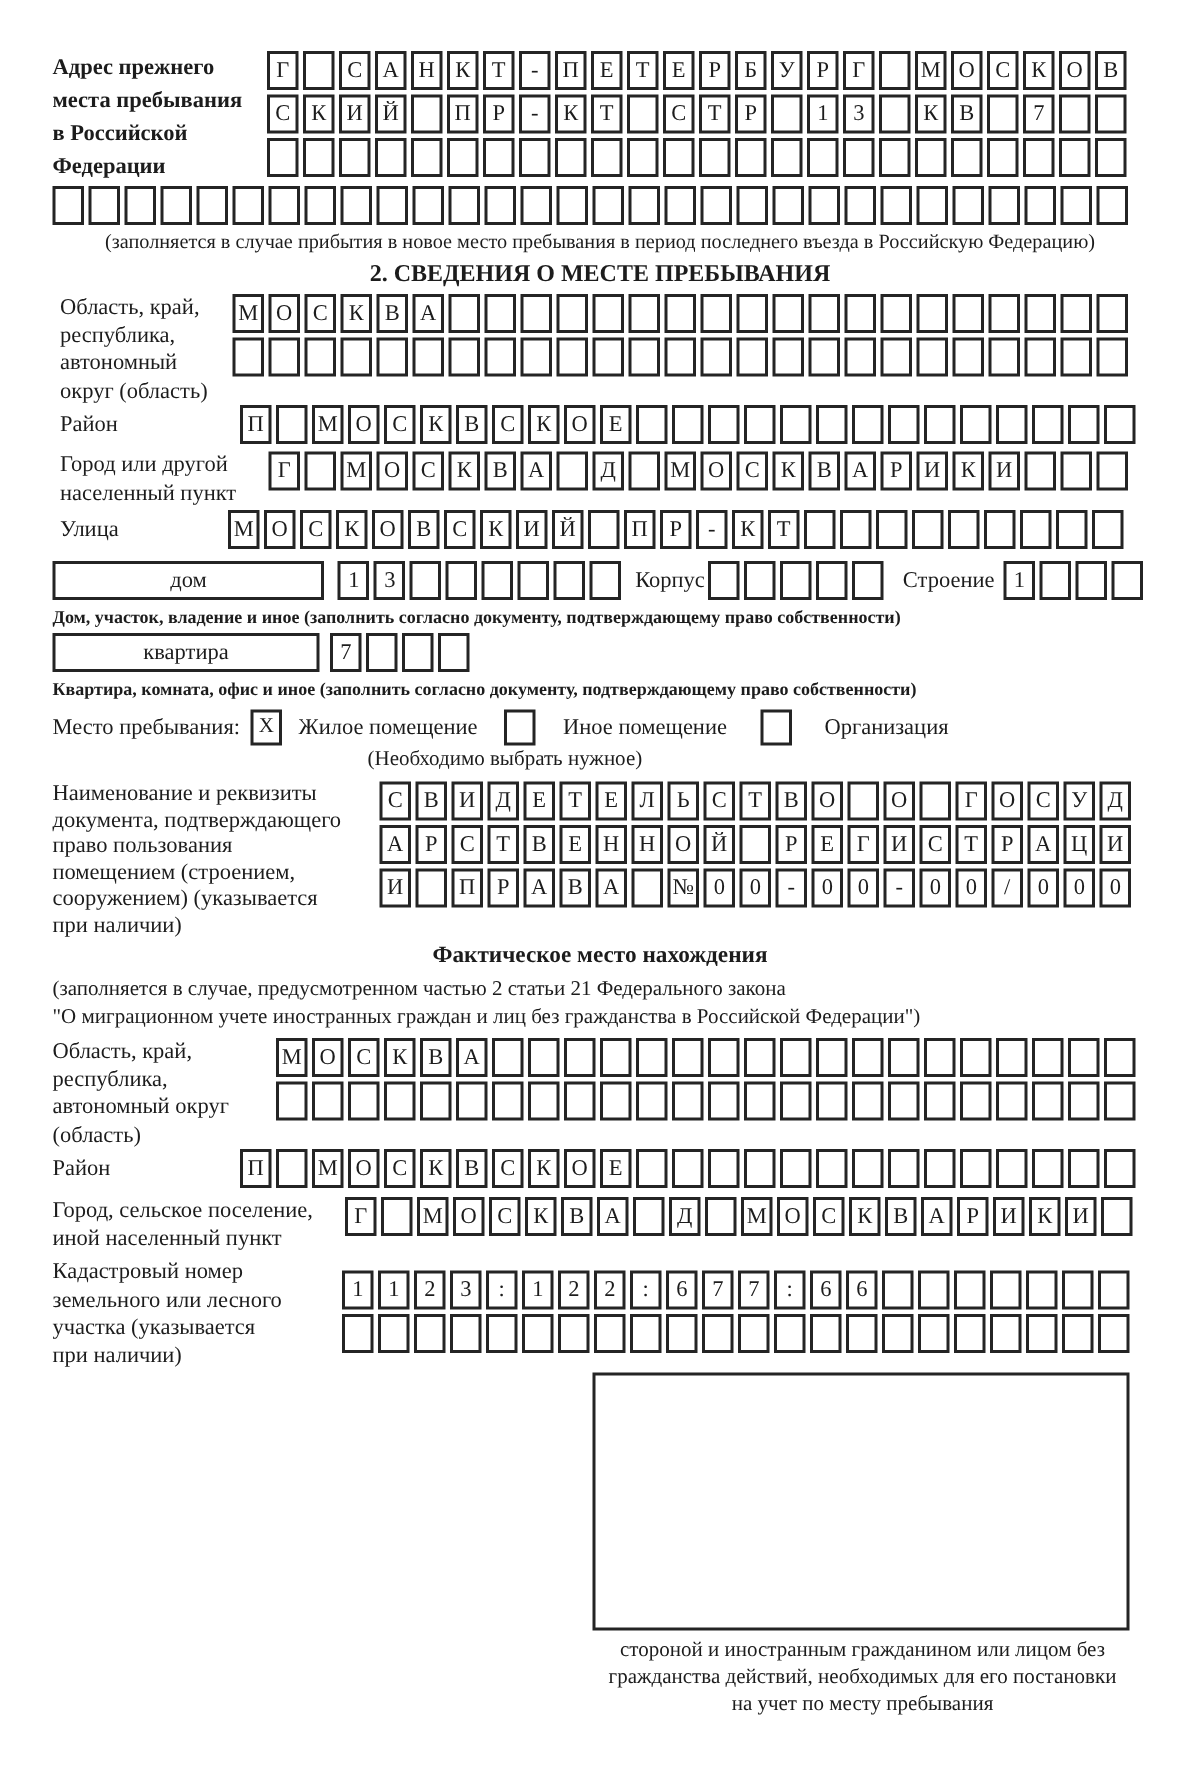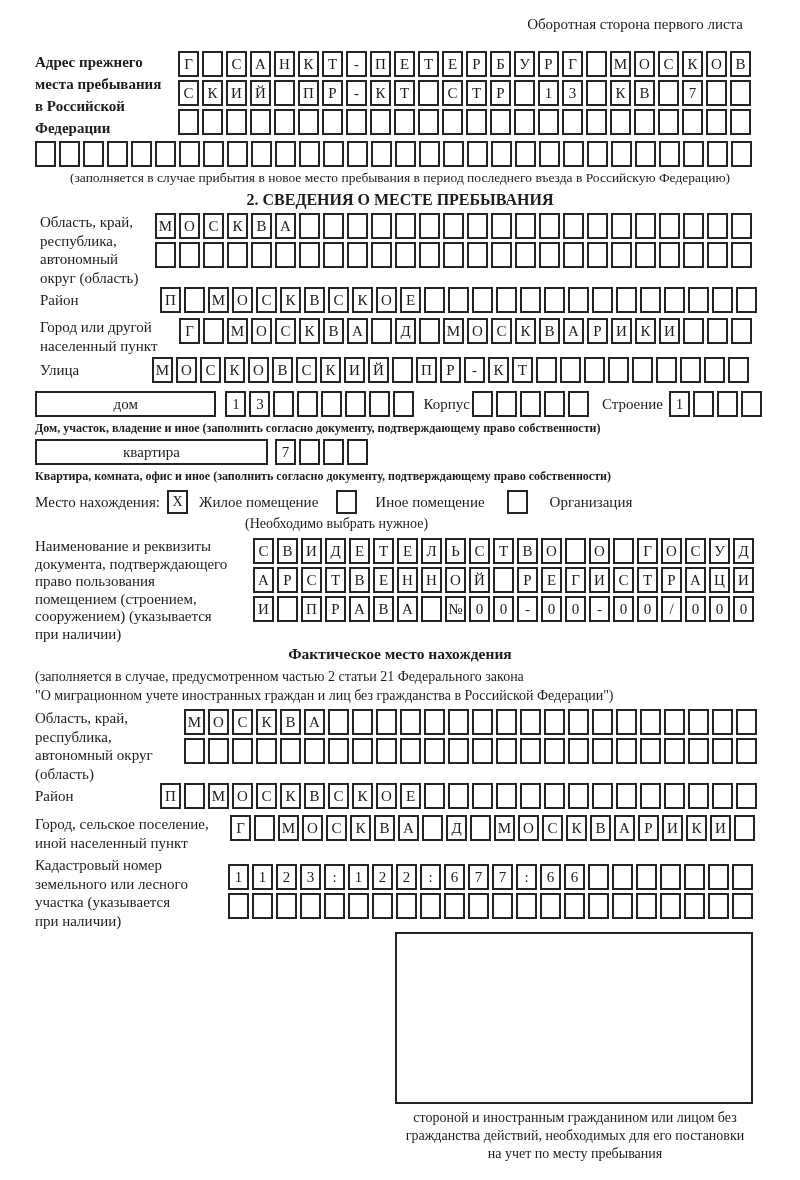--- a/index.html
+++ b/index.html
@@ -18,34 +18,33 @@
   .center-note{text-align:center;font-size:13.5px;margin-top:3px;}
   .sec-title{text-align:center;font-weight:bold;font-size:16px;margin-top:5px;}
   .caption{font-size:12px;margin-top:1px;font-weight:bold;}
   .mesto{display:flex;align-items:center;margin-top:6px;font-size:15px;}
   .checkbox{box-sizing:border-box;width:21px;height:24px;border:2px solid #242424;
         display:flex;align-items:center;justify-content:center;font-size:14px;}
   .mt2{margin-top:2px;} .mt3{margin-top:3px;} .mt4{margin-top:4px;} .mt5{margin-top:5px;} .mt6{margin-top:6px;}
   .lw143{flex:0 0 143px;font-weight:bold;} .lw115{flex:0 0 115px;} .lw120{flex:0 0 120px;} .lw139{flex:0 0 139px;}
   .lw112{flex:0 0 112px;} .lw218{flex:0 0 218px;} .lw149{flex:0 0 149px;} .lw125{flex:0 0 125px;}
   .lw195{flex:0 0 195px;} .lw193{flex:0 0 193px;}
-  .dom-box{width:201px;text-align:center;} .kv-box{width:233px;}
+  .dom-box{width:201px;text-align:center;} .kv-box{width:178px;}
   .inline-lab{font-size:15px;line-height:26px;}
   .fact-note{text-align:left;font-size:14px;line-height:19px;margin-top:4px;}
   .stamp-box{box-sizing:border-box;width:358px;height:172px;border:2px solid #242424;
         margin:2px 0 0 360px;}
   .stamp-caption{width:400px;margin:5px 0 0 340px;text-align:center;font-size:14px;line-height:18px;}
   .pt8{padding-top:8px;}
 </style>
 </head>
 <body>
 
 <div class="page">
 
-  <div class="top-note">Оборотная сторона первого листа</div>
 
   <div class="flexrow" style="margin-top:18px;">
     <div class="lab lw143" style="line-height:22px;">
         <div>Адрес прежнего</div>
         <div>места пребывания</div>
         <div>в Российской</div>
         <div>Федерации</div>
       </div>
     <div>
       <div class="cellrow">
@@ -359,21 +358,21 @@
     <div class="cellrow" style="margin-left:7px;">
         <span class="cell">7</span>
         <span class="cell"></span>
         <span class="cell"></span>
         <span class="cell"></span>
       </div>
   </div>
   <div class="caption">Квартира, комната, офис и иное (заполнить согласно документу, подтверждающему право собственности)</div>
 
   <div class="mesto">
-    <span>Место нахождения:</span>
+    <span>Место пребывания:</span>
     <span class="checkbox" style="margin-left:7px;">X</span>
     <span style="margin-left:11px;">Жилое помещение</span>
     <span class="checkbox" style="margin-left:18px;"></span>
     <span style="margin-left:18px;">Иное помещение</span>
     <span class="checkbox" style="margin-left:22px;"></span>
     <span style="margin-left:22px;">Организация</span>
   </div>
   <div style="font-size:14px;margin:2px 0 0 210px;">(Необходимо выбрать нужное)</div>
 
   <div class="flexrow mt6">

